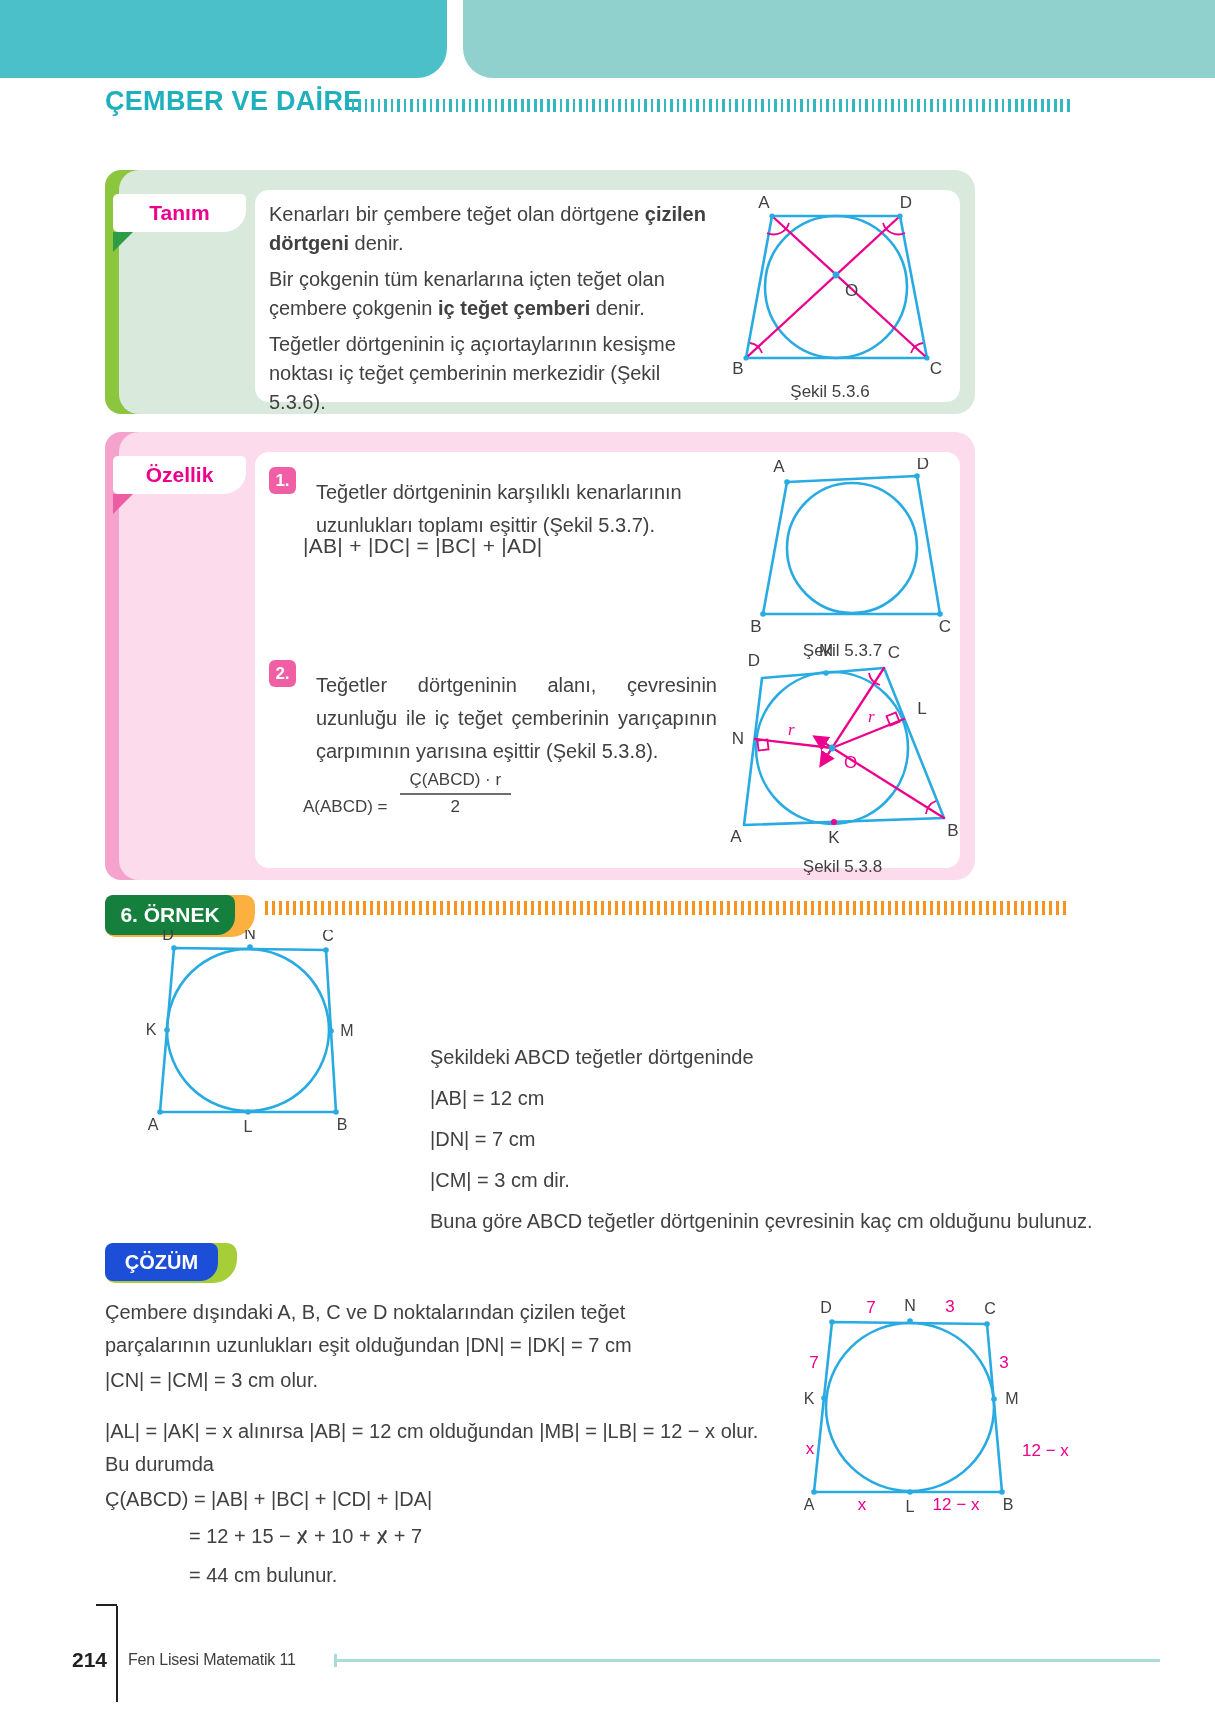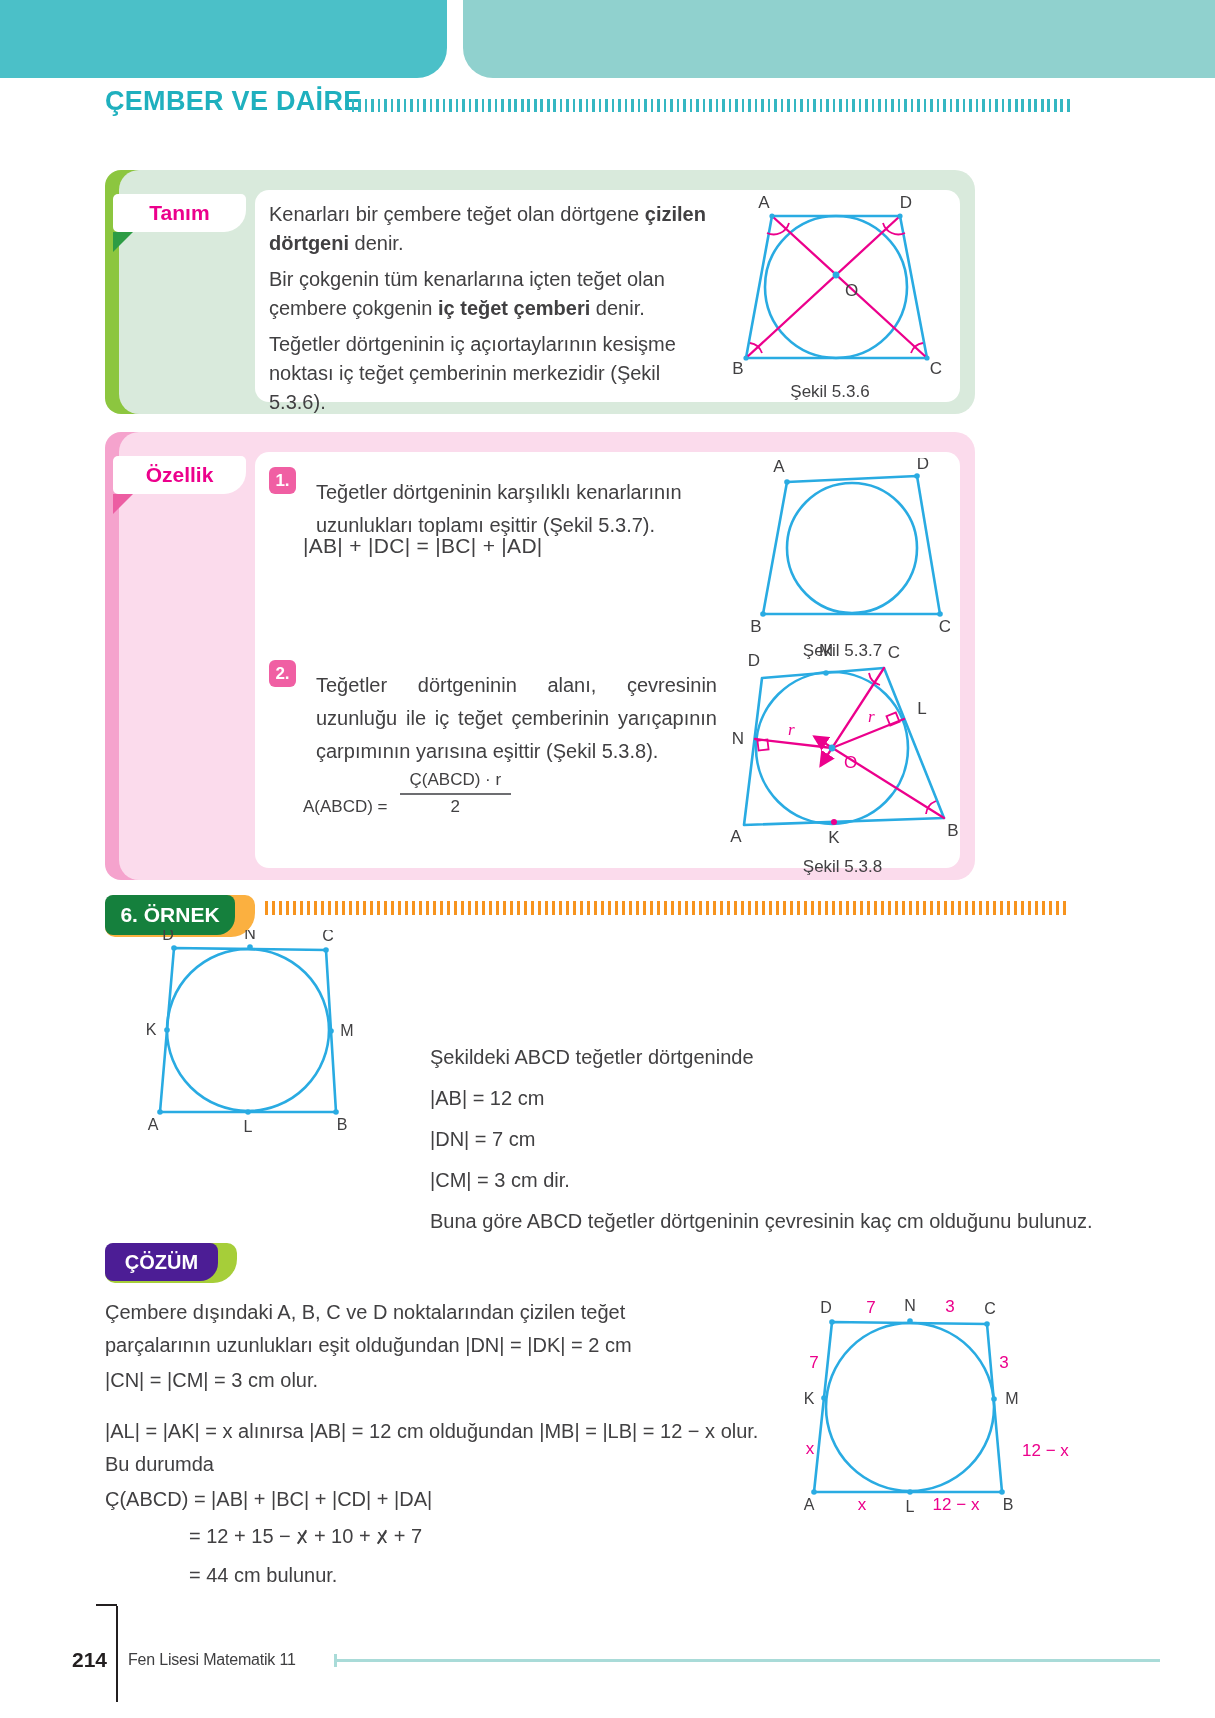--- a/index.html
+++ b/index.html
@@ -53,21 +53,21 @@
   .ornek-back{position:absolute;left:105px;top:895px;width:150px;height:42px;background:#FBB040;border-radius:10px 10px 24px 10px;}
   .ornek-badge{position:absolute;left:105px;top:895px;width:130px;height:40px;background:#15803d;border-radius:8px 8px 18px 8px;
     color:#fff;font-size:21px;font-weight:bold;display:flex;align-items:center;justify-content:center;}
   .dotline-orange{position:absolute;left:265px;top:901px;width:805px;height:14px;
     background:repeating-linear-gradient(to right,#F7941E 0,#F7941E 3px,transparent 3px,transparent 7px);}
   .ornek-fig{position:absolute;left:140px;top:930px;width:220px;}
   .ornek-text{position:absolute;left:430px;top:1042px;width:690px;font-size:20px;line-height:30px;}
   .ornek-text .oline{margin-bottom:11px;}
   
   .cozum-back{position:absolute;left:105px;top:1243px;width:132px;height:40px;background:#A6CE39;border-radius:10px 10px 24px 10px;}
-  .cozum-badge{position:absolute;left:105px;top:1243px;width:113px;height:38px;background:#4c1d95;border-radius:8px 8px 18px 8px;
+  .cozum-badge{position:absolute;left:105px;top:1243px;width:113px;height:38px;background:#1d4ed8;border-radius:8px 8px 18px 8px;
     color:#fff;font-size:20px;font-weight:bold;display:flex;align-items:center;justify-content:center;}
   .cozum-text{position:absolute;left:105px;top:1296px;width:660px;font-size:20px;line-height:33px;}
   .cozum-text .cp1{margin:0 0 2px 0;width:620px;}
   .cozum-text .cp2{margin:0 0 18px 0;}
   .cozum-text .cp3{margin:0;width:655px;}
   .cozum-eq1{margin:2px 0 0 0;font-size:20px;}
   .cozum-eq2{margin:4px 0 0 84px;font-size:20px;}
   .cozum-eq3{margin:6px 0 0 84px;font-size:20px;}
   .struck{position:relative;display:inline-block;padding:0 1px;}
   .struck::after{content:"";position:absolute;left:-2px;right:-2px;top:47%;border-top:2px solid #414042;transform:rotate(-58deg);}
@@ -248,21 +248,21 @@
     <div class="oline">|AB| = 12 cm</div>
     <div class="oline">|DN| = 7 cm</div>
     <div class="oline">|CM| = 3 cm dir.</div>
     <div>Buna göre ABCD teğetler dörtgeninin çevresinin kaç cm olduğunu bulunuz.</div>
   </div>
 
   <div class="cozum-back"></div>
   <div class="cozum-badge">ÇÖZÜM</div>
 
   <div class="cozum-text">
-    <p class="cp1">Çembere dışındaki A, B, C ve D noktalarından çizilen teğet parçalarının uzunlukları eşit olduğundan |DN| = |DK| = 2 cm</p>
+    <p class="cp1">Çembere dışındaki A, B, C ve D noktalarından çizilen teğet parçalarının uzunlukları eşit olduğundan |DN| = |DK| = 7 cm</p>
     <p class="cp2">|CN| = |CM| = 3 cm olur.</p>
     <p class="cp3">|AL| = |AK| = x alınırsa |AB| = 12 cm olduğundan |MB| = |LB| = 12 − x olur. Bu durumda</p>
     <div class="cozum-eq1">Ç(ABCD) = |AB| + |BC| + |CD| + |DA|</div>
     <div class="cozum-eq2"><span>= 12 + 15 − </span><span class="struck">x</span><span> + 10 + </span><span class="struck">x</span><span> + 7</span></div>
     <div class="cozum-eq3">= 44 cm bulunur.</div>
   </div>
 
   <figure class="cozum-fig" style="margin:0">
     <svg width="300" height="245" viewBox="0 0 300 245">
       <polygon class="cy" points="40,40 195,42 210,210 22,210"></polygon>

